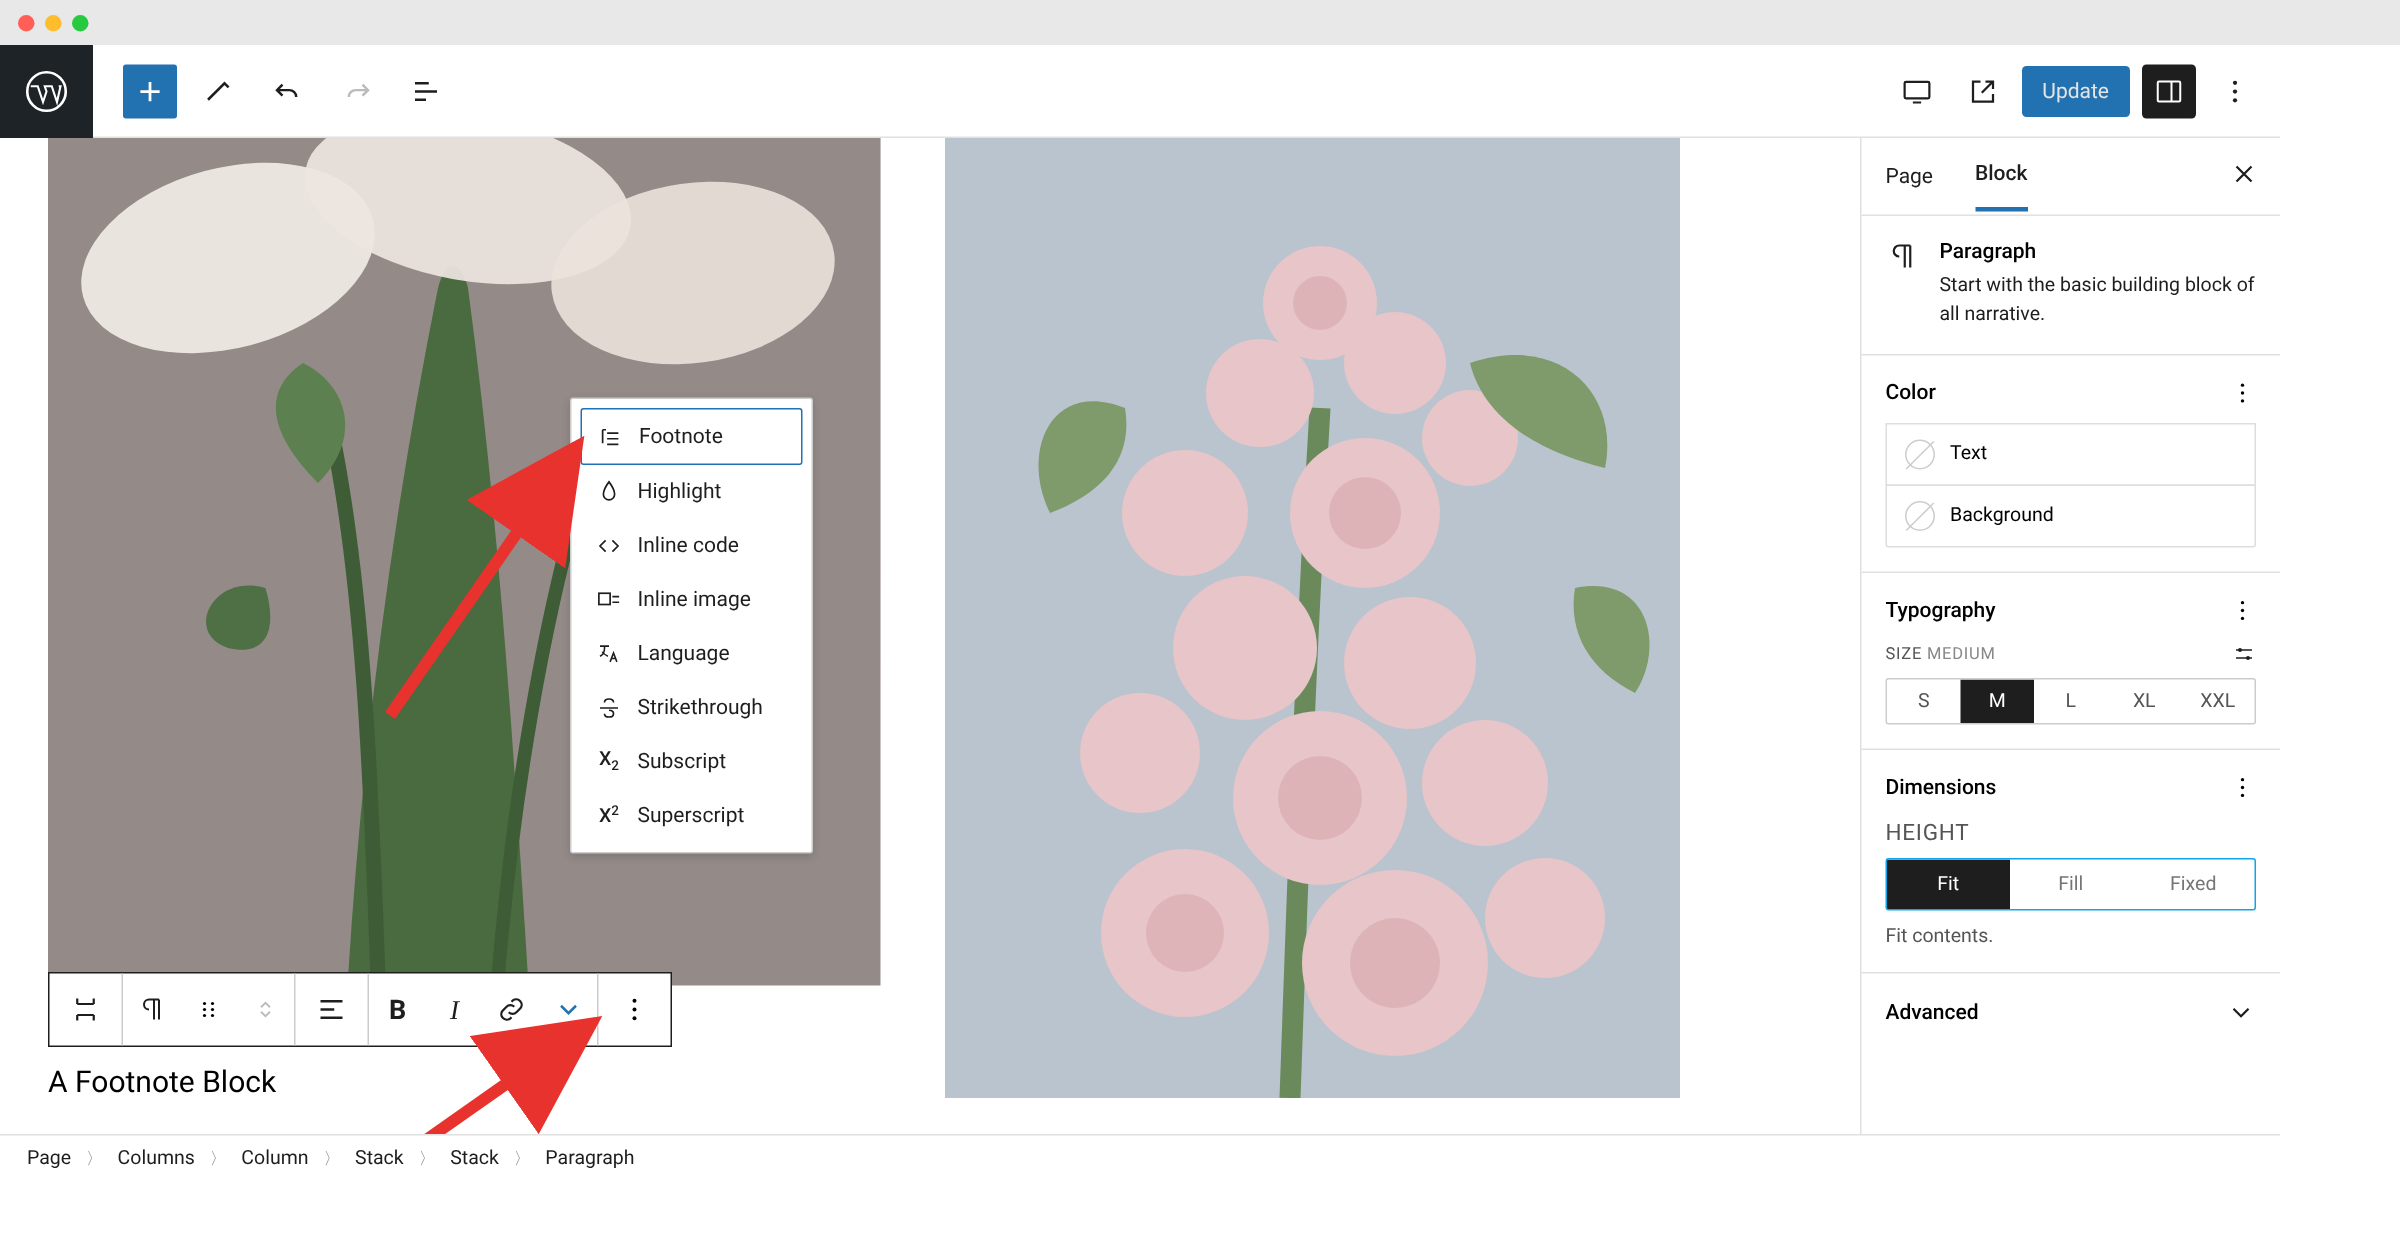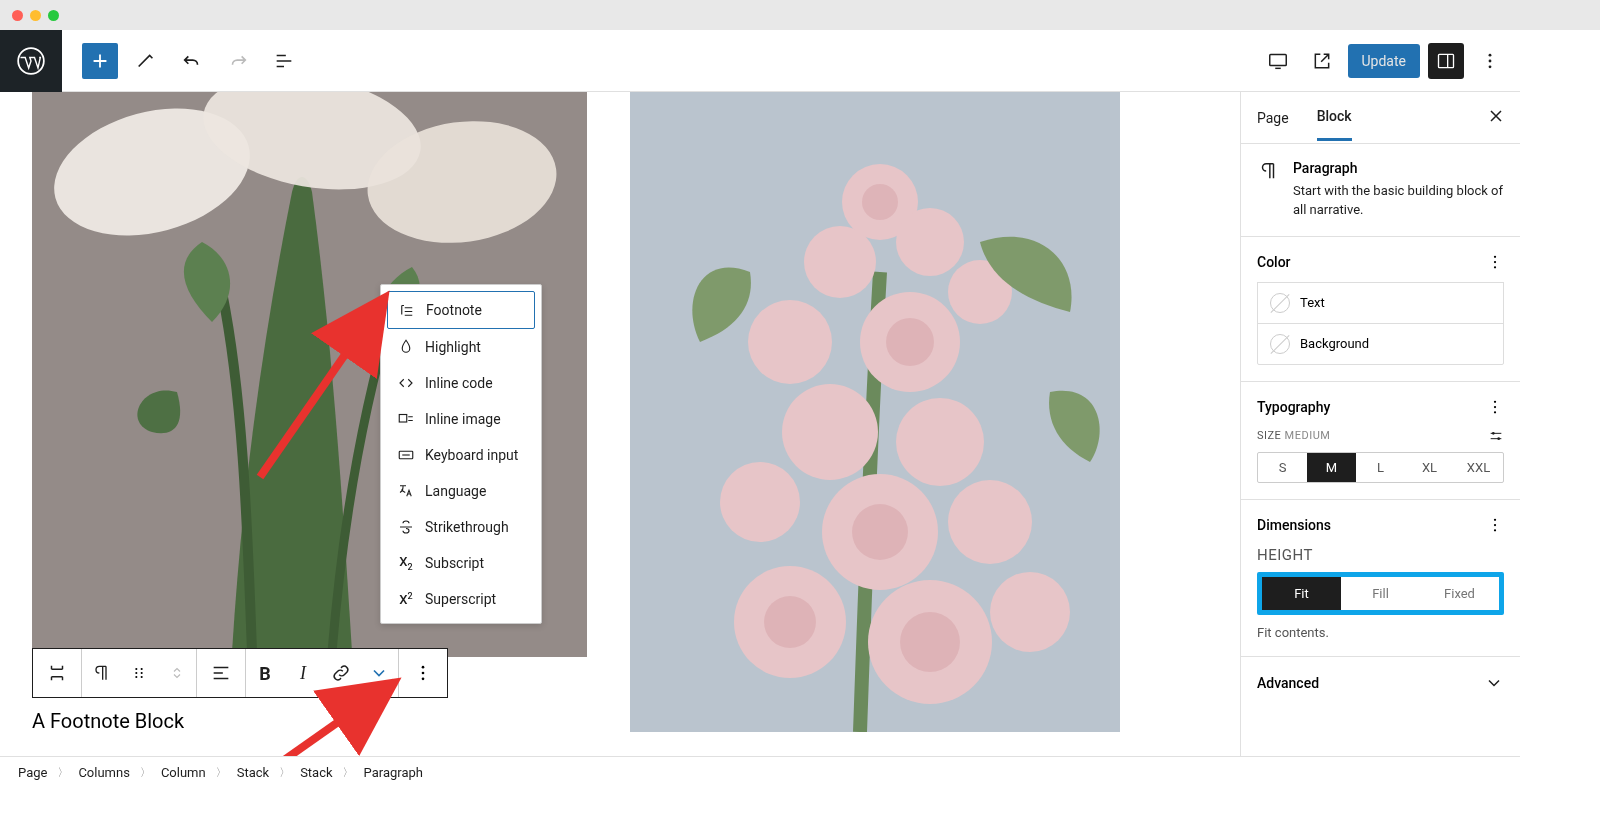--- a/index.html
+++ b/index.html
@@ -33,21 +33,21 @@
 
   
   .block-toolbar { position: absolute; left: 32px; top: 556px; height: 50px; display: flex; background: #fff; border: 1px solid #1e1e1e; }
   .bt-group { display: flex; border-right: 1px solid #ccc; }
   .bt-group:last-child { border-right: none; }
   .bt-btn { width: 48px; height: 48px; display: flex; align-items: center; justify-content: center; font-size: 16px; color: #1e1e1e; }
   .bt-btn.narrow { width: 38px; }
   .bt-btn.active { color: #2271b1; }
 
   
-  .dropdown { position: absolute; left: 380px; top: 192px; width: 162px; background: #fff; border: 1px solid #ccc; border-radius: 2px; box-shadow: 0 2px 6px rgba(0,0,0,0.15); padding: 6px; }
+  .dropdown { position: absolute; left: 380px; top: 173px; width: 162px; background: #fff; border: 1px solid #ccc; border-radius: 2px; box-shadow: 0 2px 6px rgba(0,0,0,0.15); padding: 6px; }
   .dd-item { display: flex; align-items: center; gap: 10px; padding: 9px 10px; font-size: 14px; color: #1e1e1e; border-radius: 2px; }
   .dd-item.selected { border: 1.5px solid #2271b1; }
   .dd-icon { width: 18px; height: 18px; display: flex; align-items: center; justify-content: center; flex-shrink: 0; }
 
   
   .arrow { position: absolute; pointer-events: none; }
 
   
   .sidebar { position: absolute; top: 92px; right: 80px; width: 280px; bottom: 71px; border-left: 1px solid #e0e0e0; background: #fff; overflow-y: auto; }
   .sb-tabs { display: flex; border-bottom: 1px solid #e0e0e0; padding: 0 16px; position: relative; height: 52px; align-items: center; gap: 28px; }
@@ -62,21 +62,21 @@
   .sb-heading span { font-size: 14px; font-weight: 500; }
   .color-row { border: 1px solid #ddd; padding: 10px 12px; display: flex; align-items: center; gap: 10px; font-size: 13px; margin-top: -1px; }
   .color-row:first-of-type { border-radius: 2px 2px 0 0; }
   .color-row:last-of-type { border-radius: 0 0 2px 2px; }
   .swatch-empty { width: 20px; height: 20px; border-radius: 50%; border: 1px solid #ccc; position: relative; }
   .swatch-empty::after { content: ''; position: absolute; width: 26px; height: 1px; background: #ccc; transform: rotate(-45deg); top: 9px; left: -4px; }
   .size-row { display: flex; justify-content: space-between; align-items: center; font-size: 11px; letter-spacing: 0.5px; color: #555; margin-bottom: 8px; }
   .size-buttons { display: flex; border: 1px solid #ccc; border-radius: 2px; overflow: hidden; }
   .size-btn { flex: 1; text-align: center; padding: 7px 0; font-size: 13px; color: #555; }
   .size-btn.active { background: #1e1e1e; color: #fff; }
-  .height-buttons { display: flex; border: 5px solid #0ea5e9; border-radius: 2px; overflow: hidden; }
+  .height-buttons { display: flex; border: 1px solid #0ea5e9; border-radius: 2px; overflow: hidden; }
   .height-btn { flex: 1; text-align: center; padding: 9px 0; font-size: 13px; color: #757575; }
   .height-btn.active { background: #1e1e1e; color: #fff; }
   .sb-caption { font-size: 13px; color: #555; margin-top: 10px; }
   .sb-label { font-size: 15px; color: #555; letter-spacing: 0.5px; margin-bottom: 8px; }
   .advanced { display: flex; justify-content: space-between; align-items: center; padding: 16px; font-size: 14px; font-weight: 500; }
 
   
   .breadcrumb { position: absolute; bottom: 40px; left: 0; right: 80px; height: 31px; border-top: 1px solid #e0e0e0; display: flex; align-items: center; padding: 0 18px; gap: 10px; font-size: 13px; color: #1e1e1e; }
   .bc-sep { color: #888; font-size: 11px; }
 
@@ -301,29 +301,20 @@
           <svg width="18" height="18" viewBox="0 0 24 24">
             <rect x="3" y="6" width="10" height="10" fill="none" stroke="#1e1e1e" stroke-width="1.5"></rect>
             <path d="M15 9h6M15 14h6" stroke="#1e1e1e" stroke-width="1.5"></path>
           </svg>
         </span>
       <span>Inline image</span>
     </div>
     <div class="dd-item">
       <span class="dd-icon">
           <svg width="18" height="18" viewBox="0 0 24 24">
-            <rect x="3" y="7" width="18" height="10" rx="1" fill="none" stroke="#1e1e1e" stroke-width="1.5"></rect>
-            <path d="M7 12h10" stroke="#1e1e1e" stroke-width="1.5"></path>
-          </svg>
-        </span>
-      <span>Keyboard input</span>
-    </div>
-    <div class="dd-item">
-      <span class="dd-icon">
-          <svg width="18" height="18" viewBox="0 0 24 24">
             <path d="M4 5h8M8 5v2c0 4-2 6-4 7M6 10c1 2 3 3 5 4M13 19l3-8 3 8M14 16h4" fill="none" stroke="#1e1e1e" stroke-width="1.4"></path>
           </svg>
         </span>
       <span>Language</span>
     </div>
     <div class="dd-item">
       <span class="dd-icon">
           <svg width="18" height="18" viewBox="0 0 24 24">
             <path d="M8 7c0-2 2-3 4-3s4 1 4 3M8 17c0 2 2 3 4 3s4-1 4-3c0-2-2-3-4-3M4 12h16" fill="none" stroke="#1e1e1e" stroke-width="1.5"></path>
           </svg>

